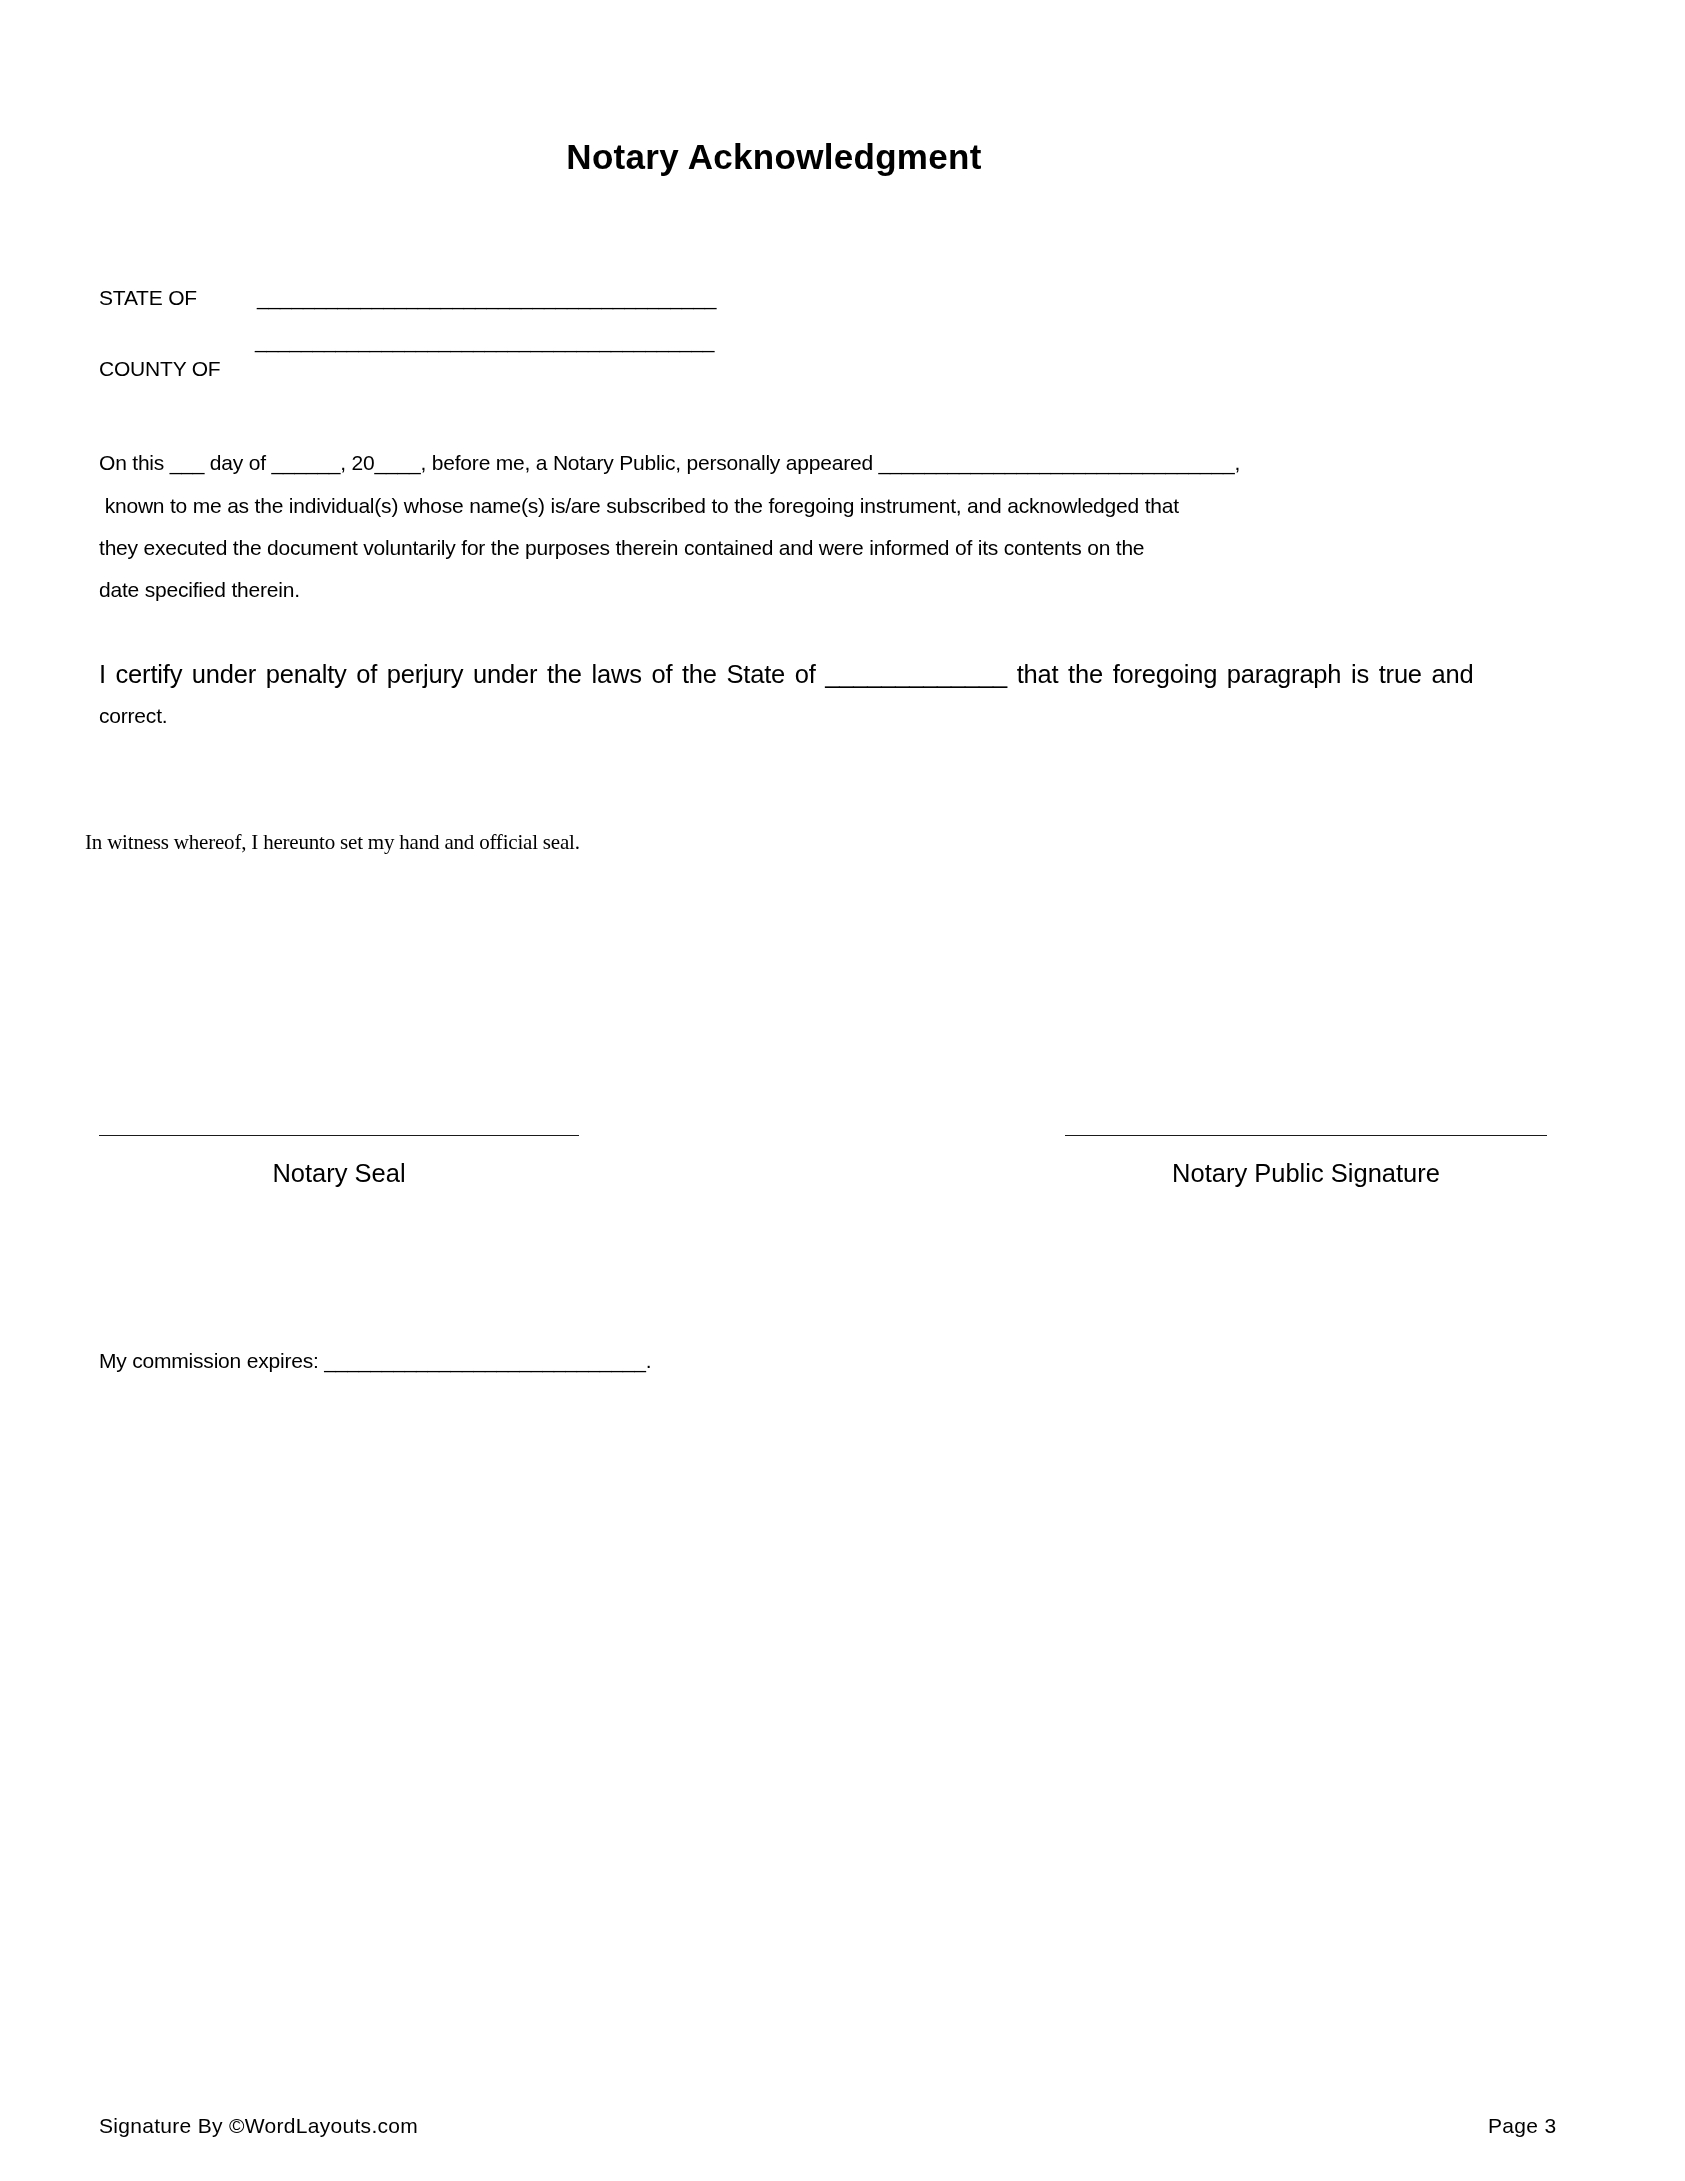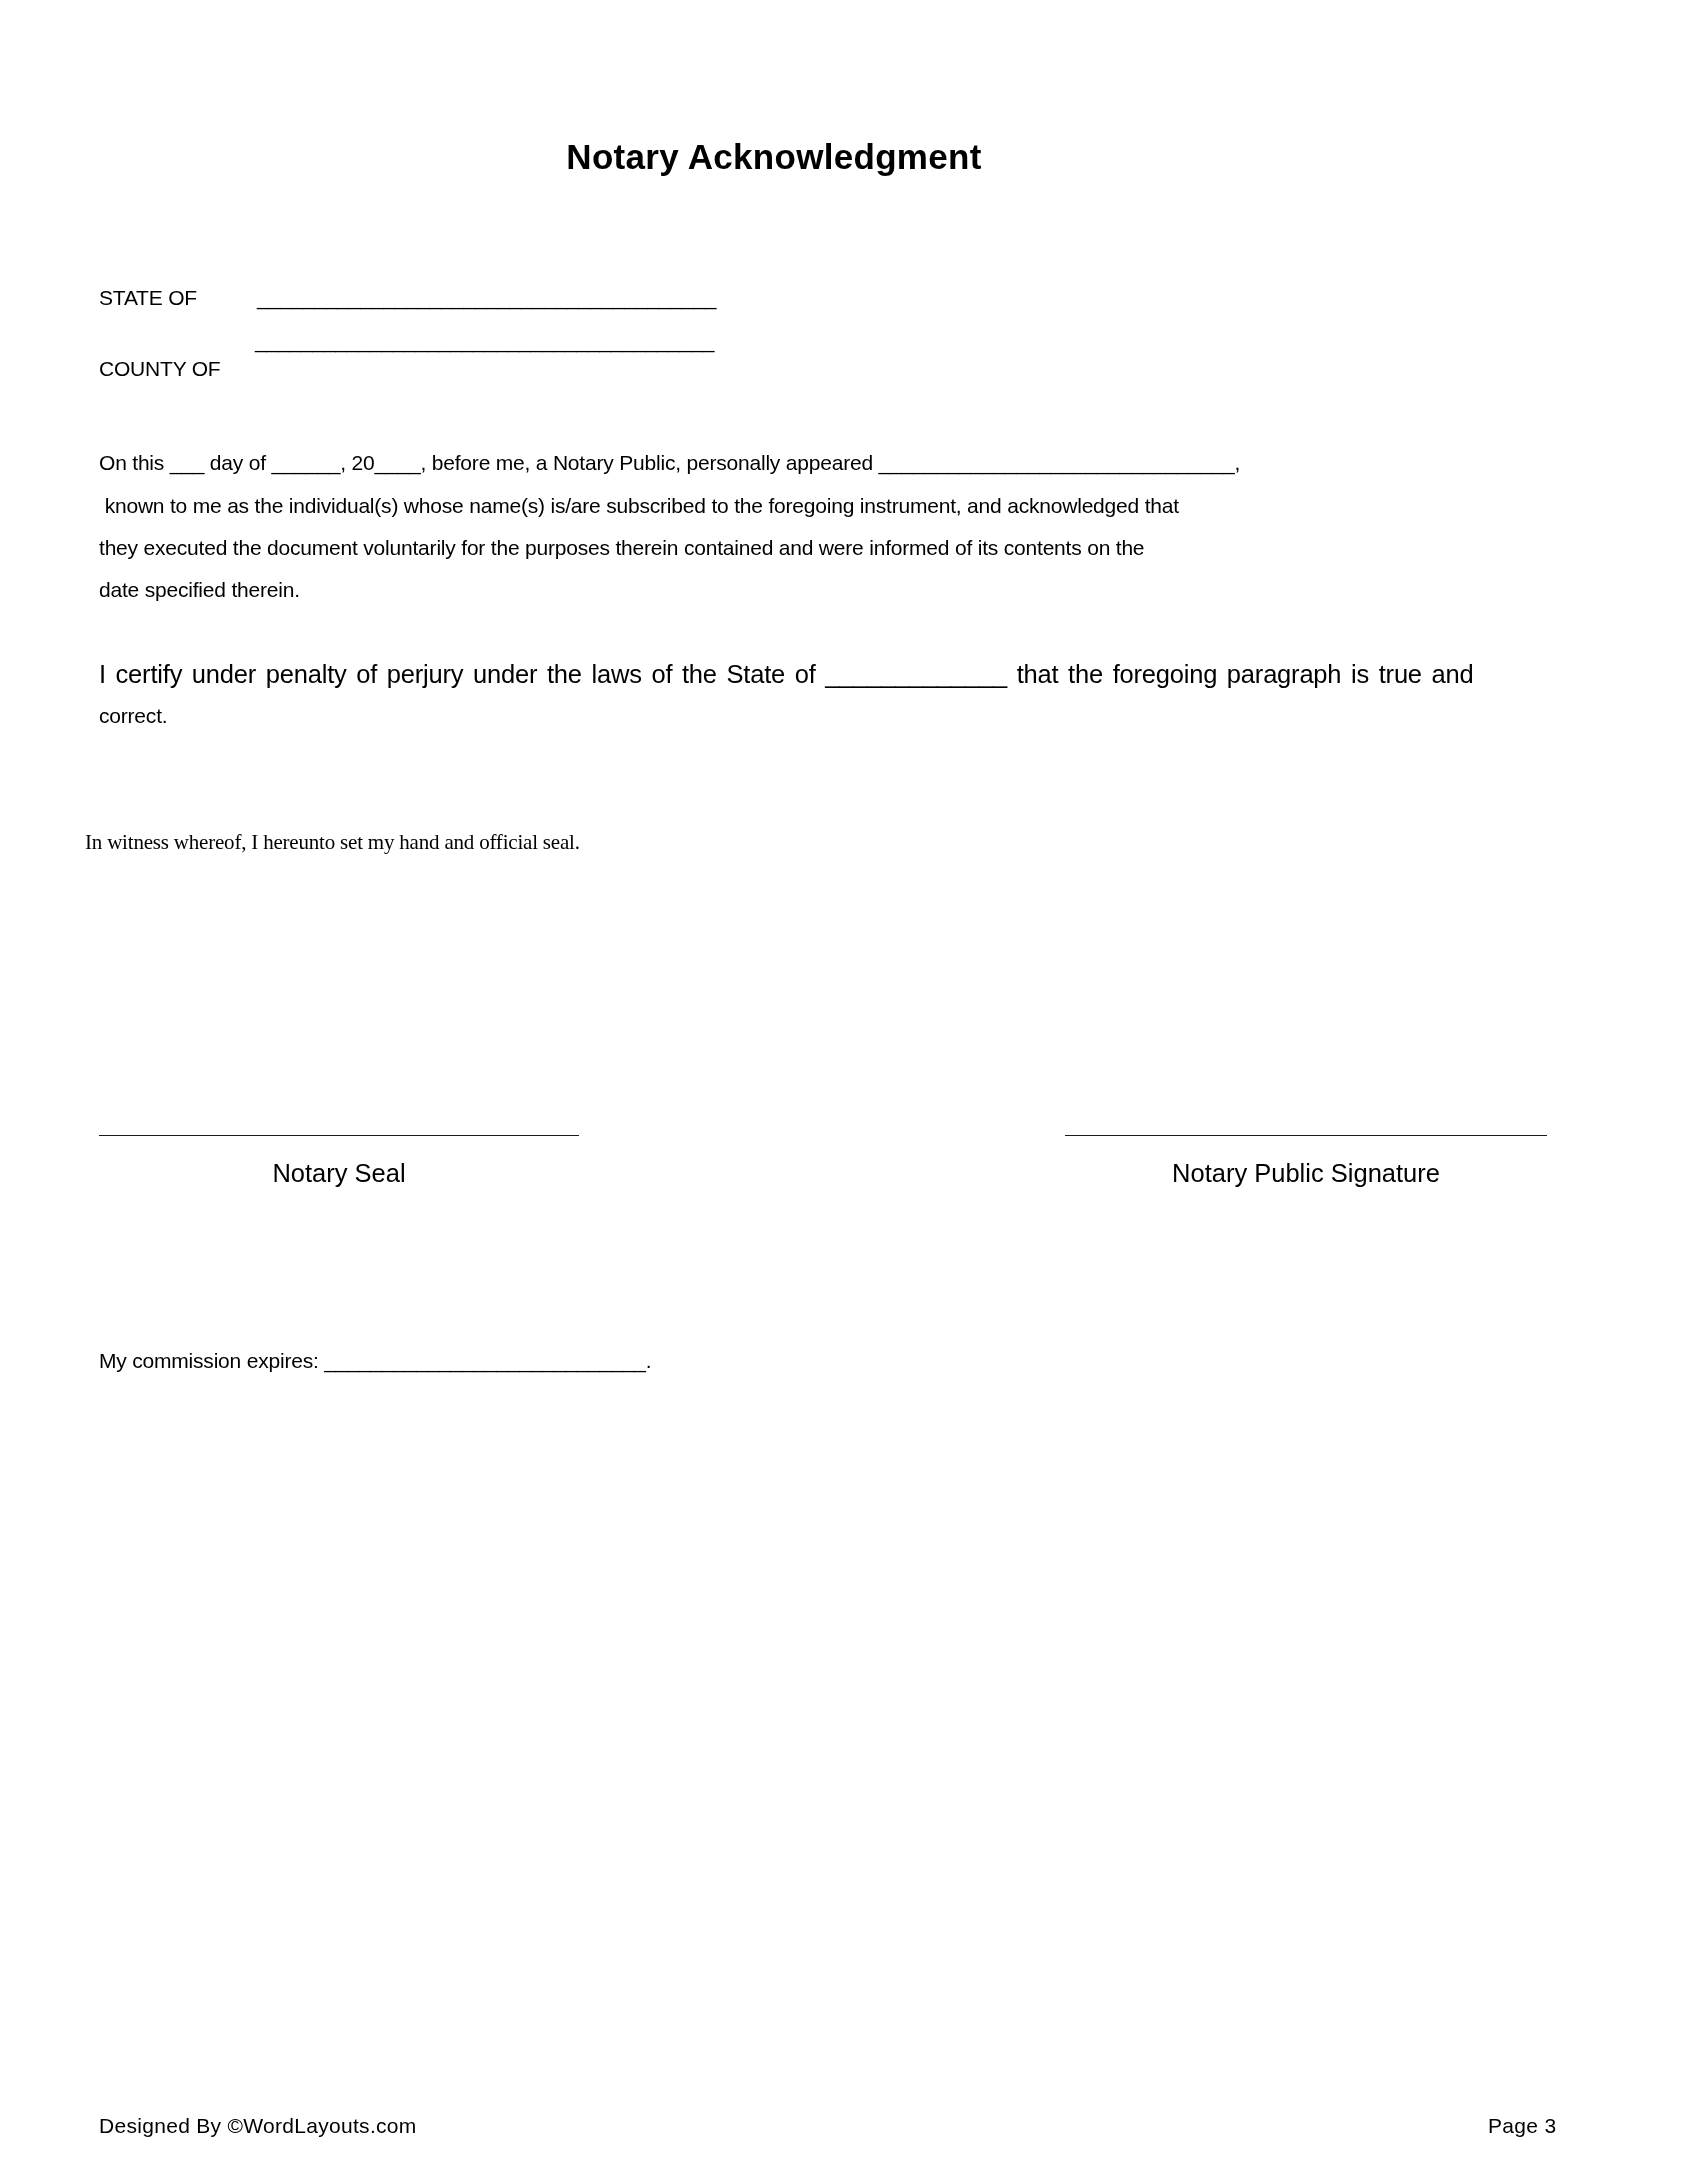--- a/index.html
+++ b/index.html
@@ -47,17 +47,17 @@
   <div class="abs body-text" style="left:85px; top:821px;font-family:Liberation Serif, serif;">In witness whereof, I hereunto set my hand and official seal.</div>
 
   <div class="sigline" style="left:99px; top:1135px; width:480px;"></div>
   <div class="sigline" style="left:1065px; top:1135px; width:482px;"></div>
 
   <div class="siglabel" style="left:99px; width:480px; top:1159px;">Notary Seal</div>
   <div class="siglabel" style="left:1065px; width:482px; top:1159px;">Notary Public Signature</div>
 
   <div class="abs body-text" style="left:99px; top:1340px;">My commission expires: ____________________________.</div>
 
-  <div class="footer" style="left:99px;">Designed By ©WordLayouts.com</div>
+  <div class="footer" style="left:99px;">Signature By ©WordLayouts.com</div>
   <div class="footer" style="left:1488px;">Page 3</div>
 
 </div>
 
 
 </body></html>

